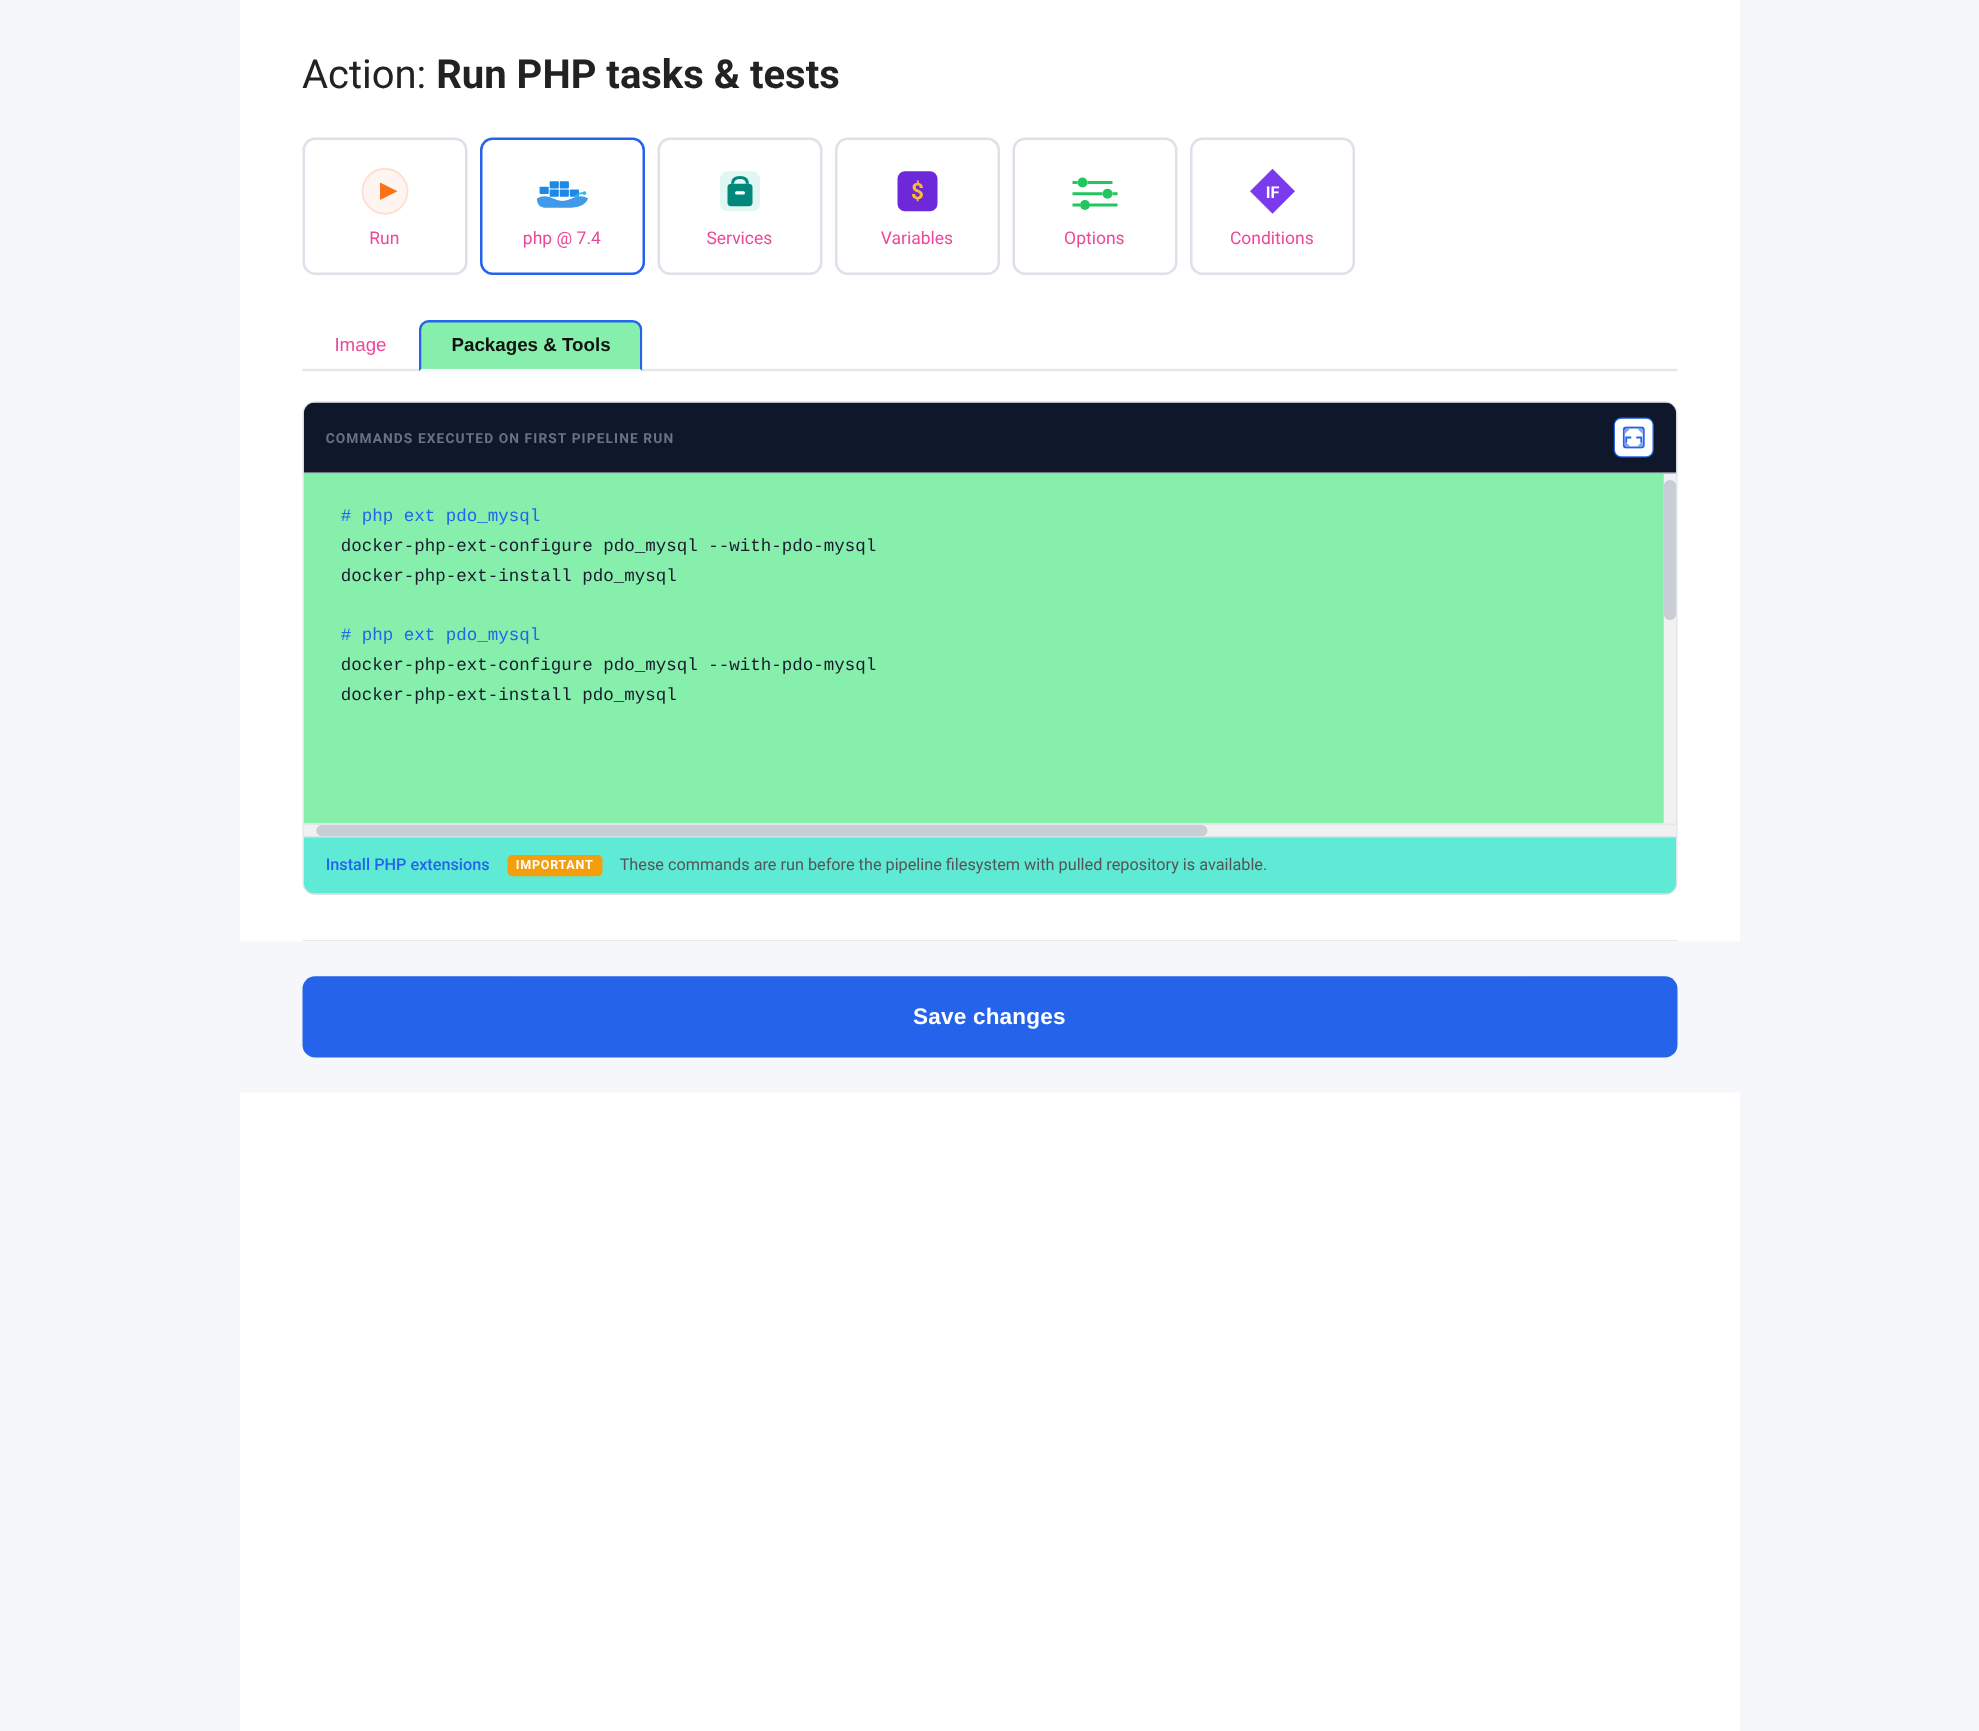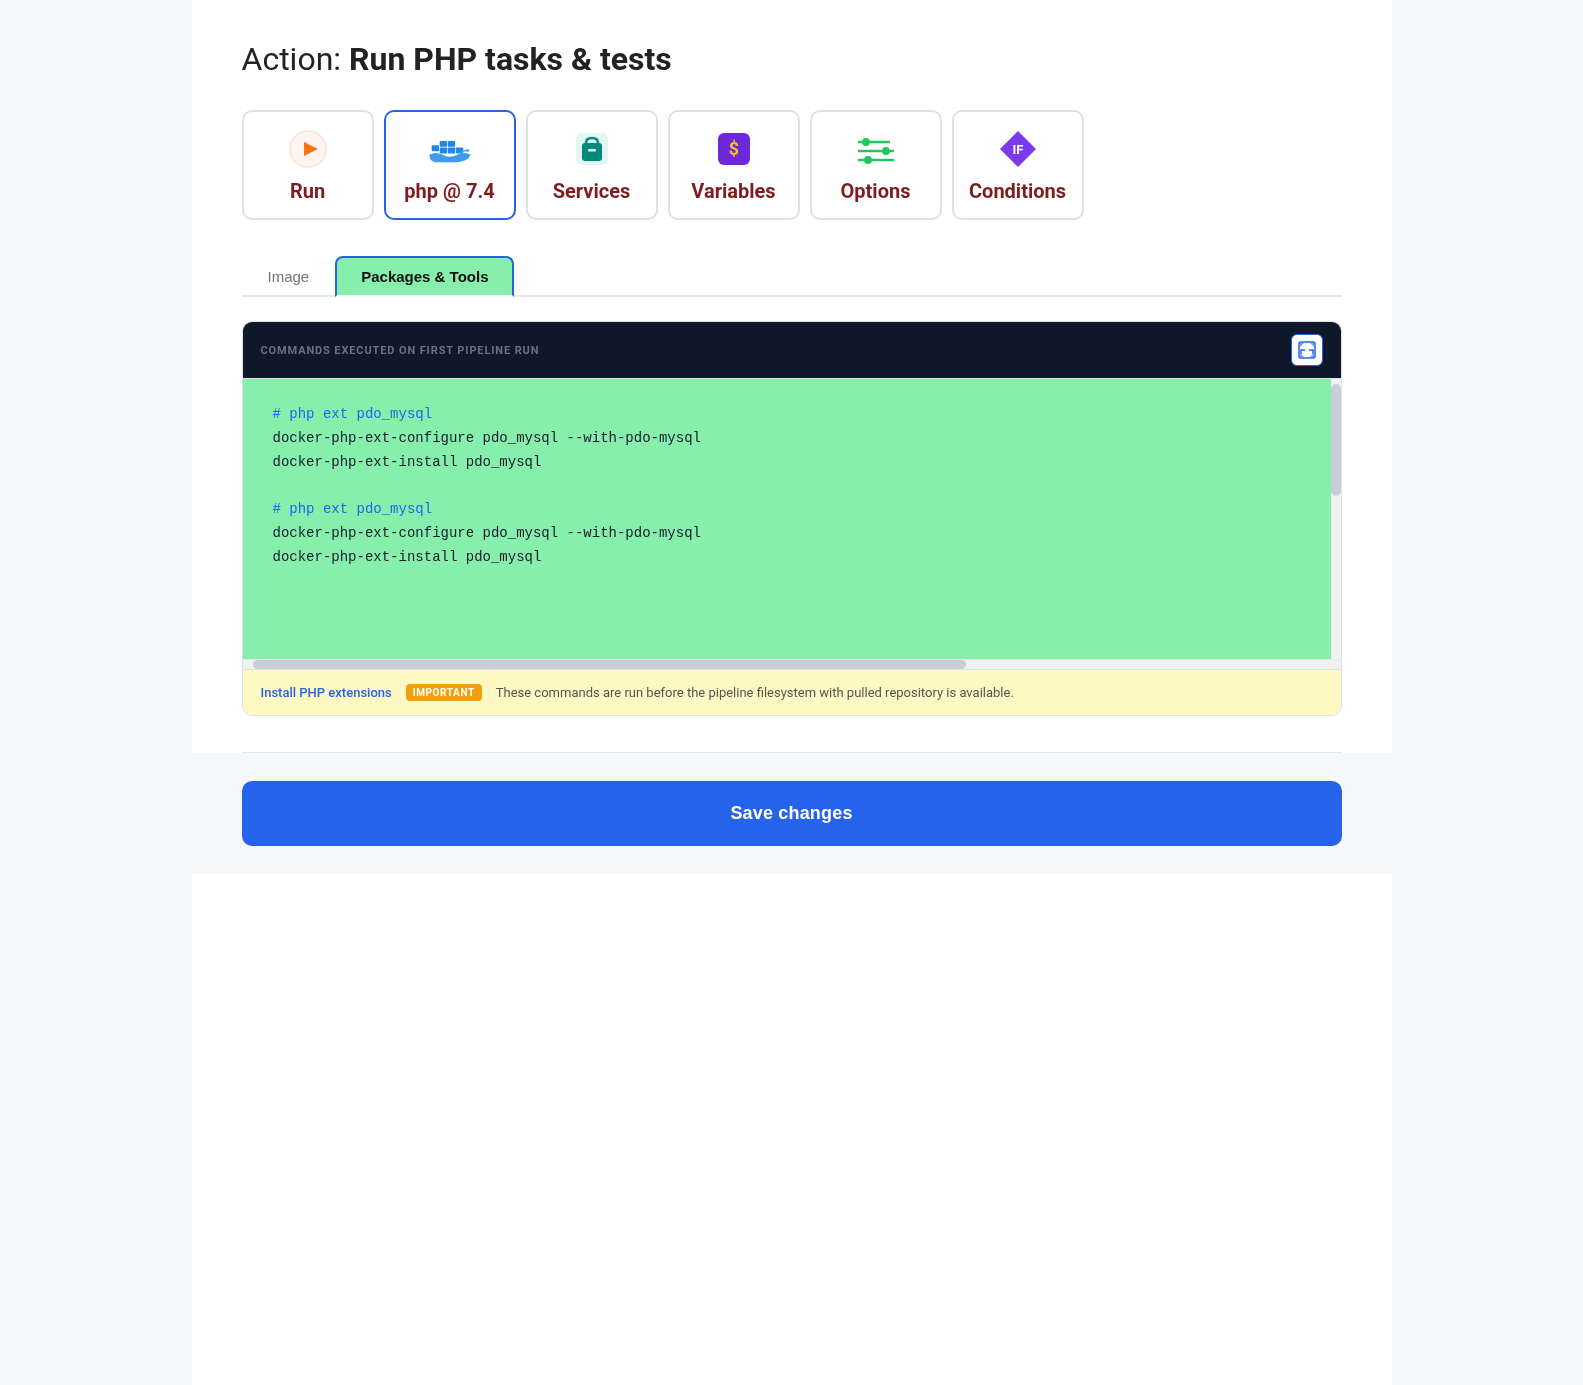--- a/index.html
+++ b/index.html
@@ -45,43 +45,43 @@
       cursor: pointer;
       background: #fff;
       gap: 8px;
       transition: border-color 0.15s;
     }
     .tab-card.active {
       border-color: #2563eb;
       border-width: 2px;
     }
     .tab-card-label {
-      font-size: 20px;
-      font-weight: 700;
-      color: #7f1d1d;
+      font-size: 14px;
+      font-weight: 400;
+      color: #ec4899;
     }
     .tab-card-icon {
       width: 44px;
       height: 44px;
       display: flex;
       align-items: center;
       justify-content: center;
     }
     
     .section-tabs {
       display: flex;
       gap: 0;
       margin-bottom: 24px;
       border-bottom: 2px solid #e5e7eb;
     }
     .section-tab {
       padding: 10px 24px;
       font-size: 15px;
       font-weight: 500;
-      color: #737373;
+      color: #ec4899;
       cursor: pointer;
       border: 2px solid transparent;
       border-radius: 8px 8px 0 0;
       background: transparent;
       margin-bottom: -2px;
     }
     .section-tab.active {
       border-color: #2563eb;
       border-bottom-color: #fff;
       background: #86efac;
@@ -155,21 +155,21 @@
       width: 65%;
       margin-left: 10px;
     }
     
     .code-footer {
       display: flex;
       align-items: center;
       gap: 14px;
       padding: 14px 18px;
       border-top: 1.5px solid #dde1e9;
-      background: #fef9c3;
+      background: #5eead4;
     }
     .footer-link {
       font-size: 13px;
       color: #2563eb;
       cursor: pointer;
       text-decoration: none;
       font-weight: 500;
     }
     .important-badge {
       background: #f59e0b;

